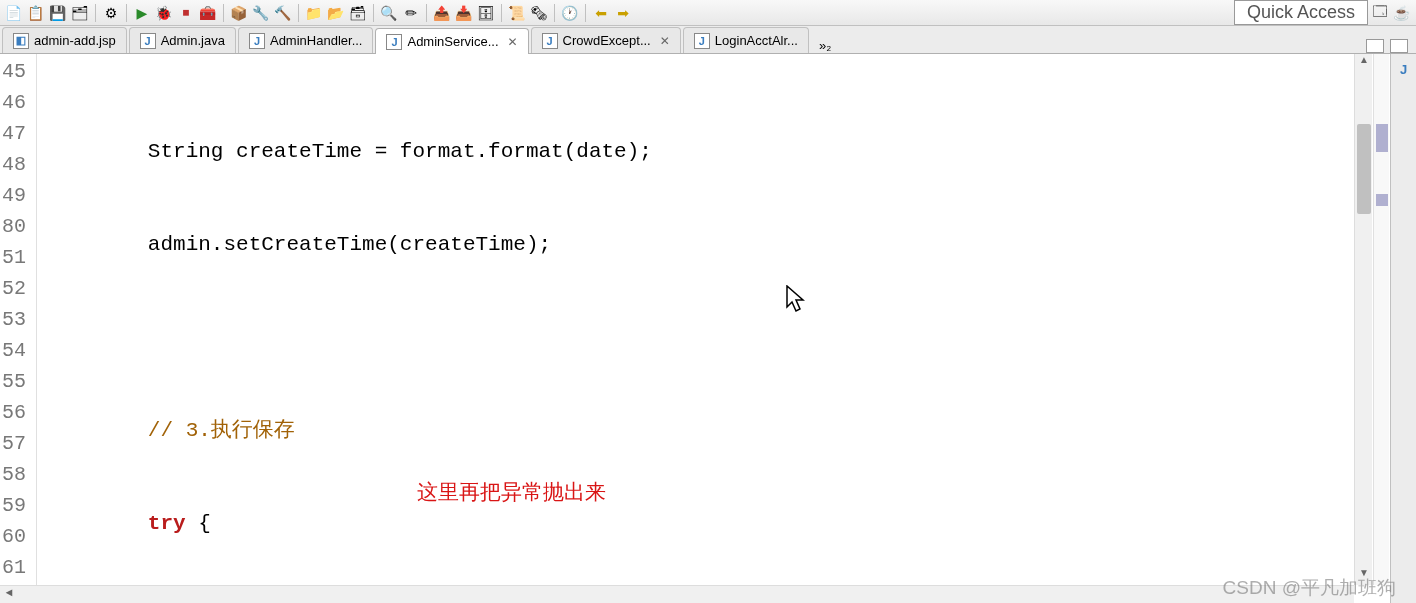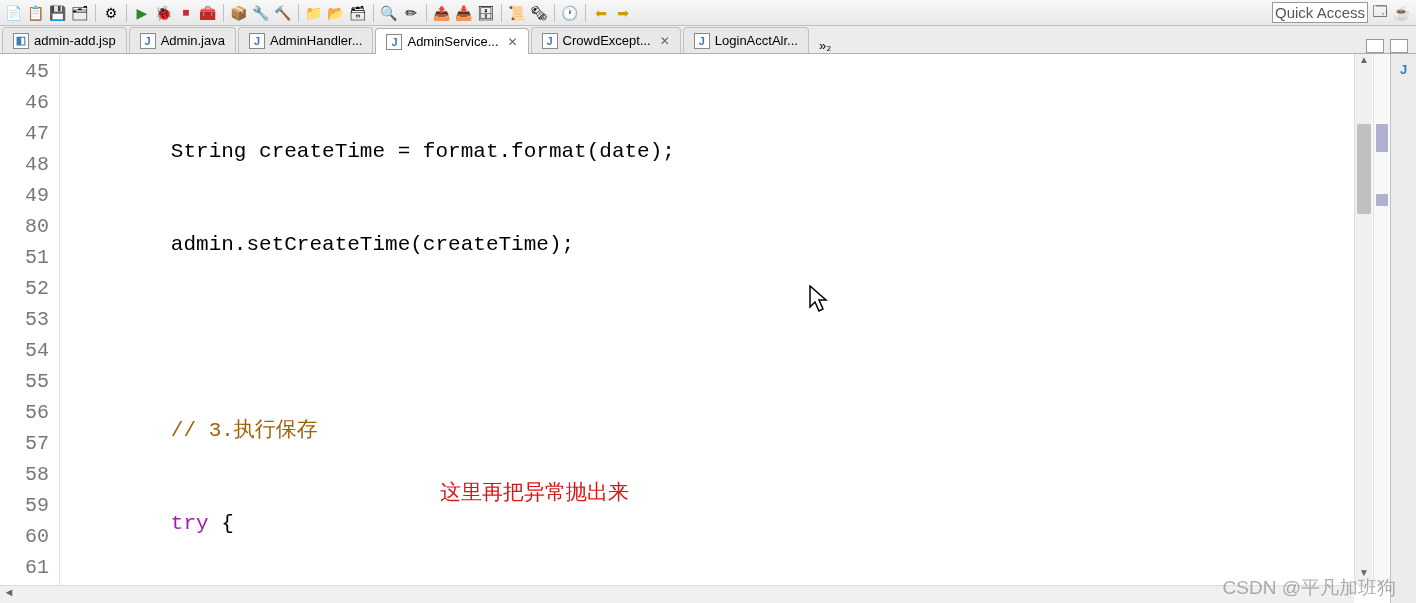--- a/index.html
+++ b/index.html
@@ -34,22 +34,22 @@
     .toolbar-sep {
       width: 1px;
       height: 18px;
       background: #c0c0c0;
       margin: 0 3px;
     }
     .quick-access {
       margin-left: auto;
       border: 1px solid #999;
       background: #fff;
-      padding: 1px 2px;
-      font-size: 15px;
+      padding: 1px 12px;
+      font-size: 18px;
       color: #555;
     }
     
     
     .tabs-row {
       height: 28px;
       background: #ececec;
       border-bottom: 1px solid #b0b0b0;
       display: flex;
       align-items: flex-end;
@@ -113,21 +113,21 @@
     }
     
     
     .editor-area {
       display: flex;
       height: calc(100% - 54px);
       background: #fff;
       position: relative;
     }
     .gutter {
-      width: 60px;
+      width: 37px;
       background: #fff;
       border-right: 1px solid #e0e0e0;
       font-family: Consolas, "Courier New", monospace;
       font-size: 20px;
       color: #787878;
       text-align: right;
       padding-right: 10px;
       padding-top: 2px;
     }
     .gutter-line {
@@ -142,21 +142,21 @@
       padding-top: 20px;
       padding-left: 10px;
       white-space: pre;
       position: relative;
       overflow: hidden;
     }
     .code-line {
       height: 31px;
       position: relative;
     }
-    .kw { color: #a21caf; font-weight: normal; }
+    .kw { color: #b91c1c; font-weight: bold; }
     .comment { color: #a16207; }
     .annotation-text {
       position: absolute;
       color: #d91515;
       font-family: "Microsoft YaHei", SimSun, sans-serif;
       font-size: 21px;
     }
     
     
     .vscroll {

